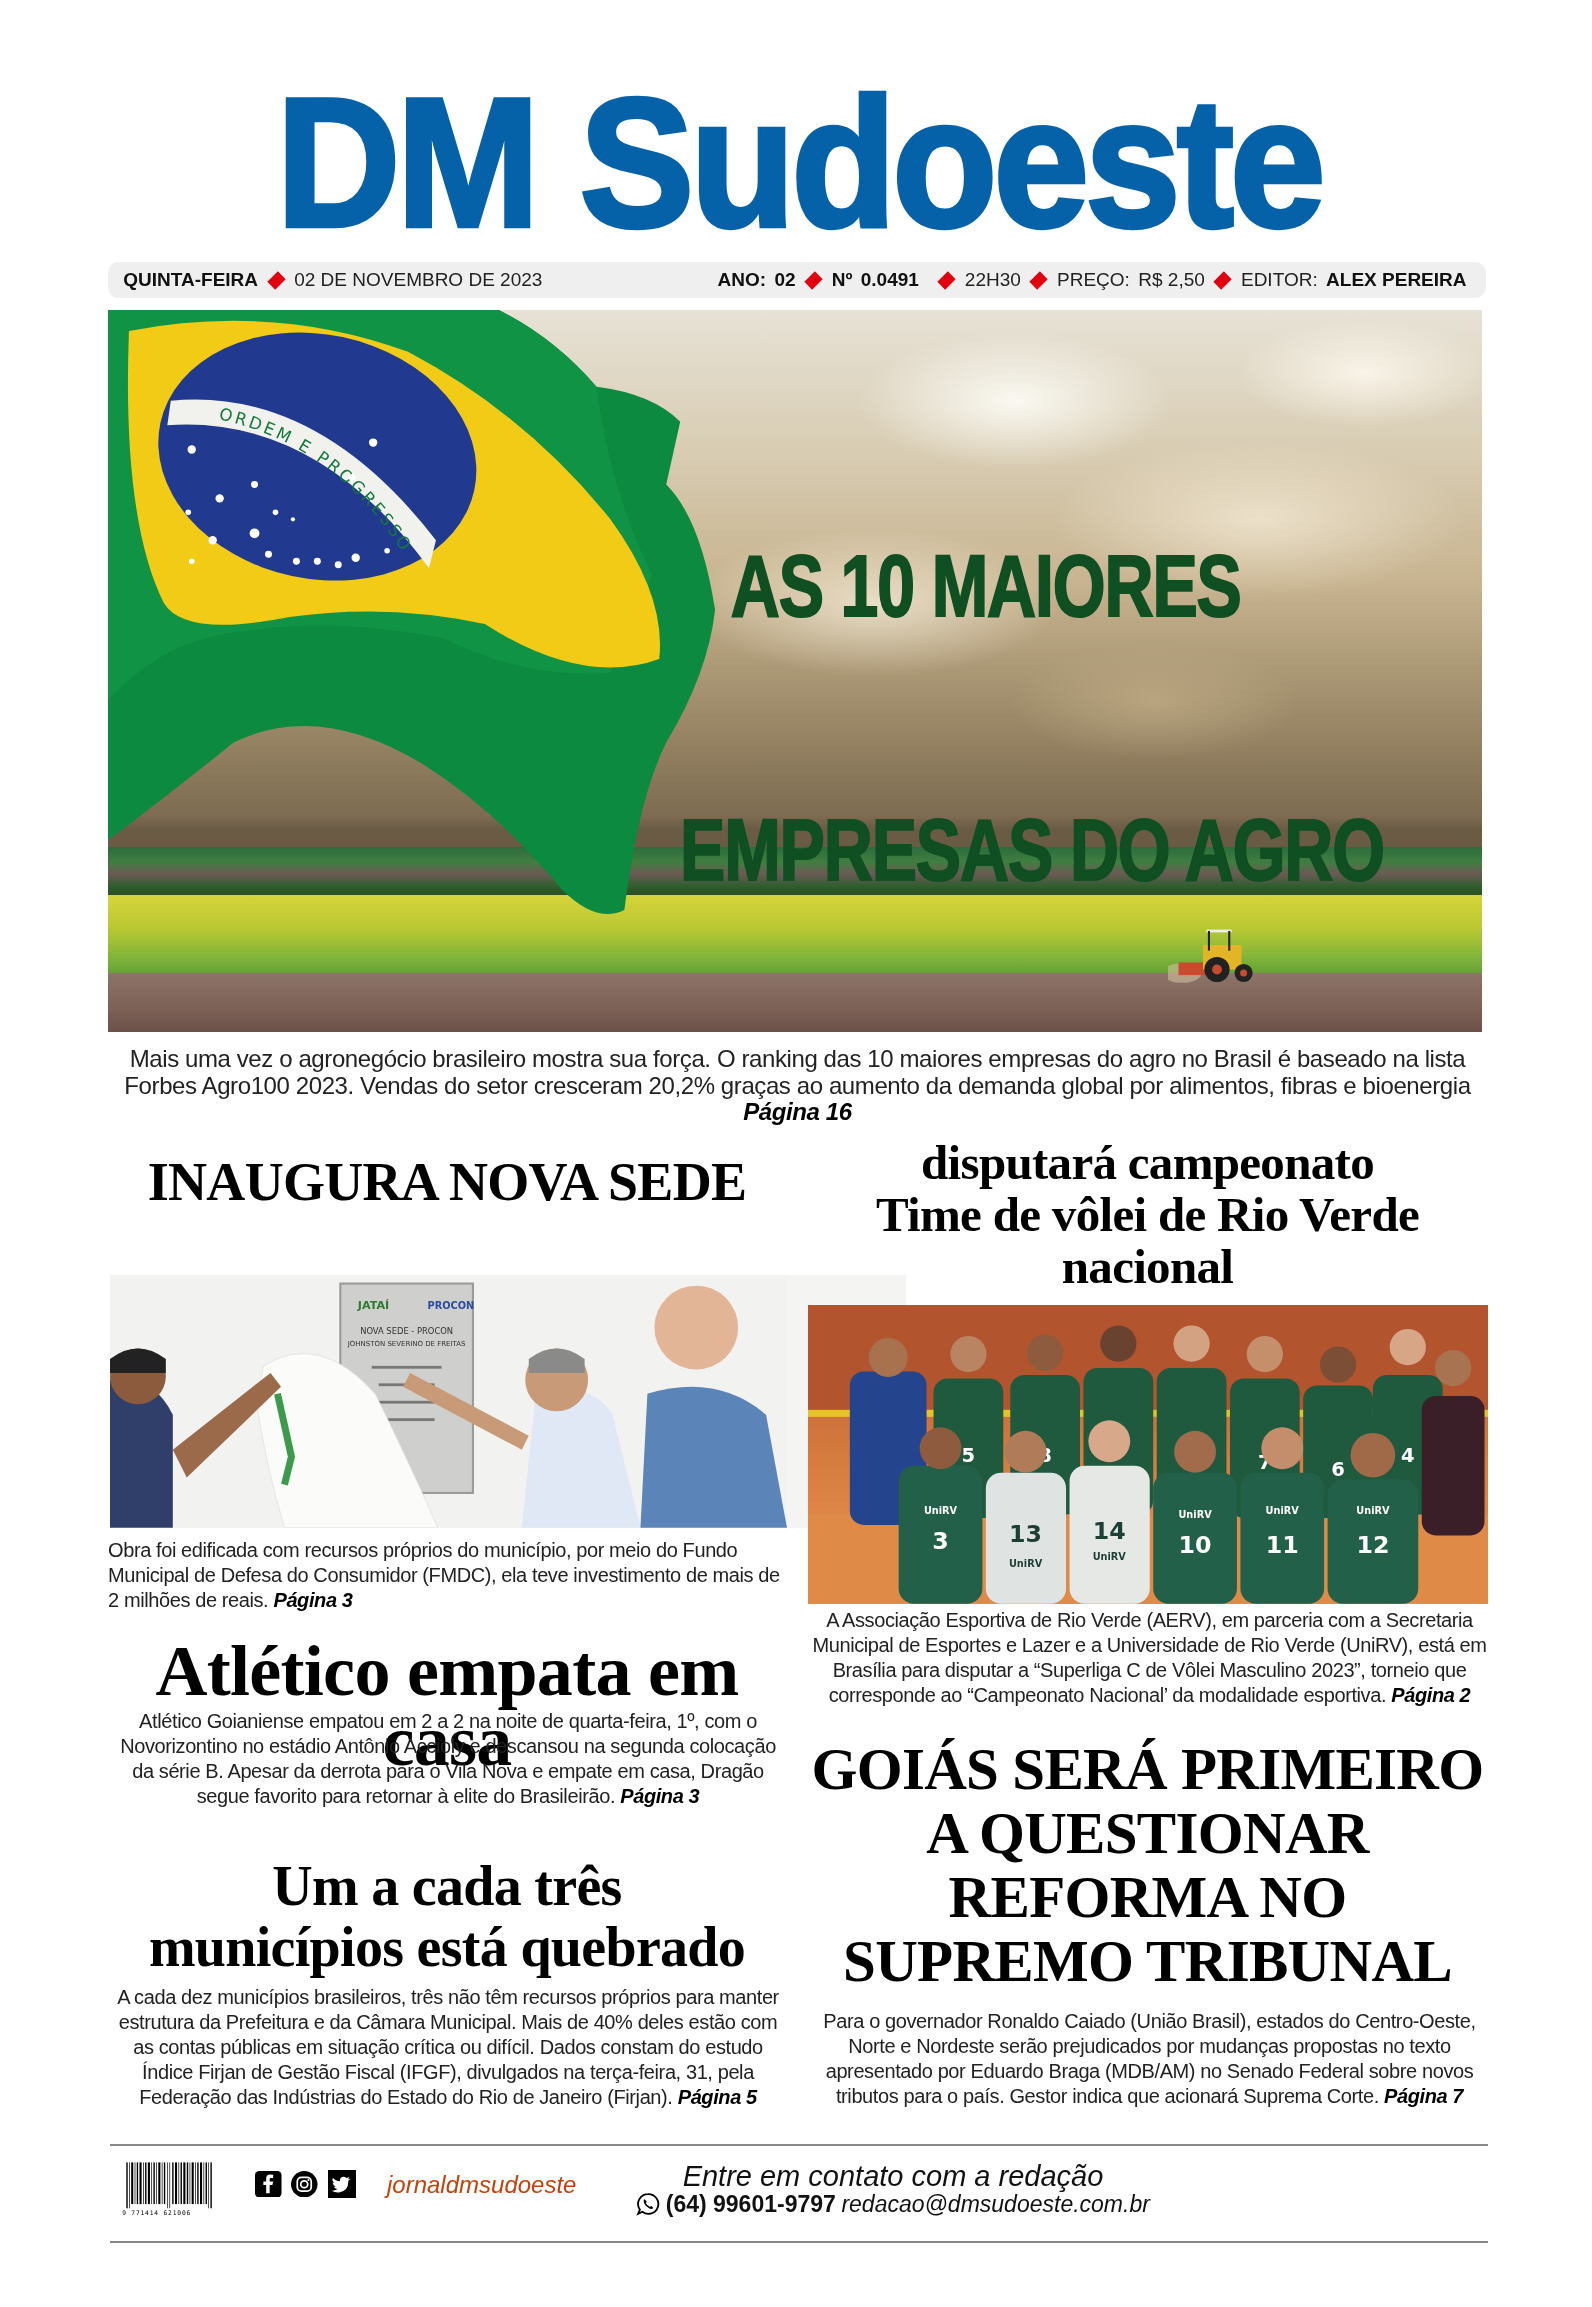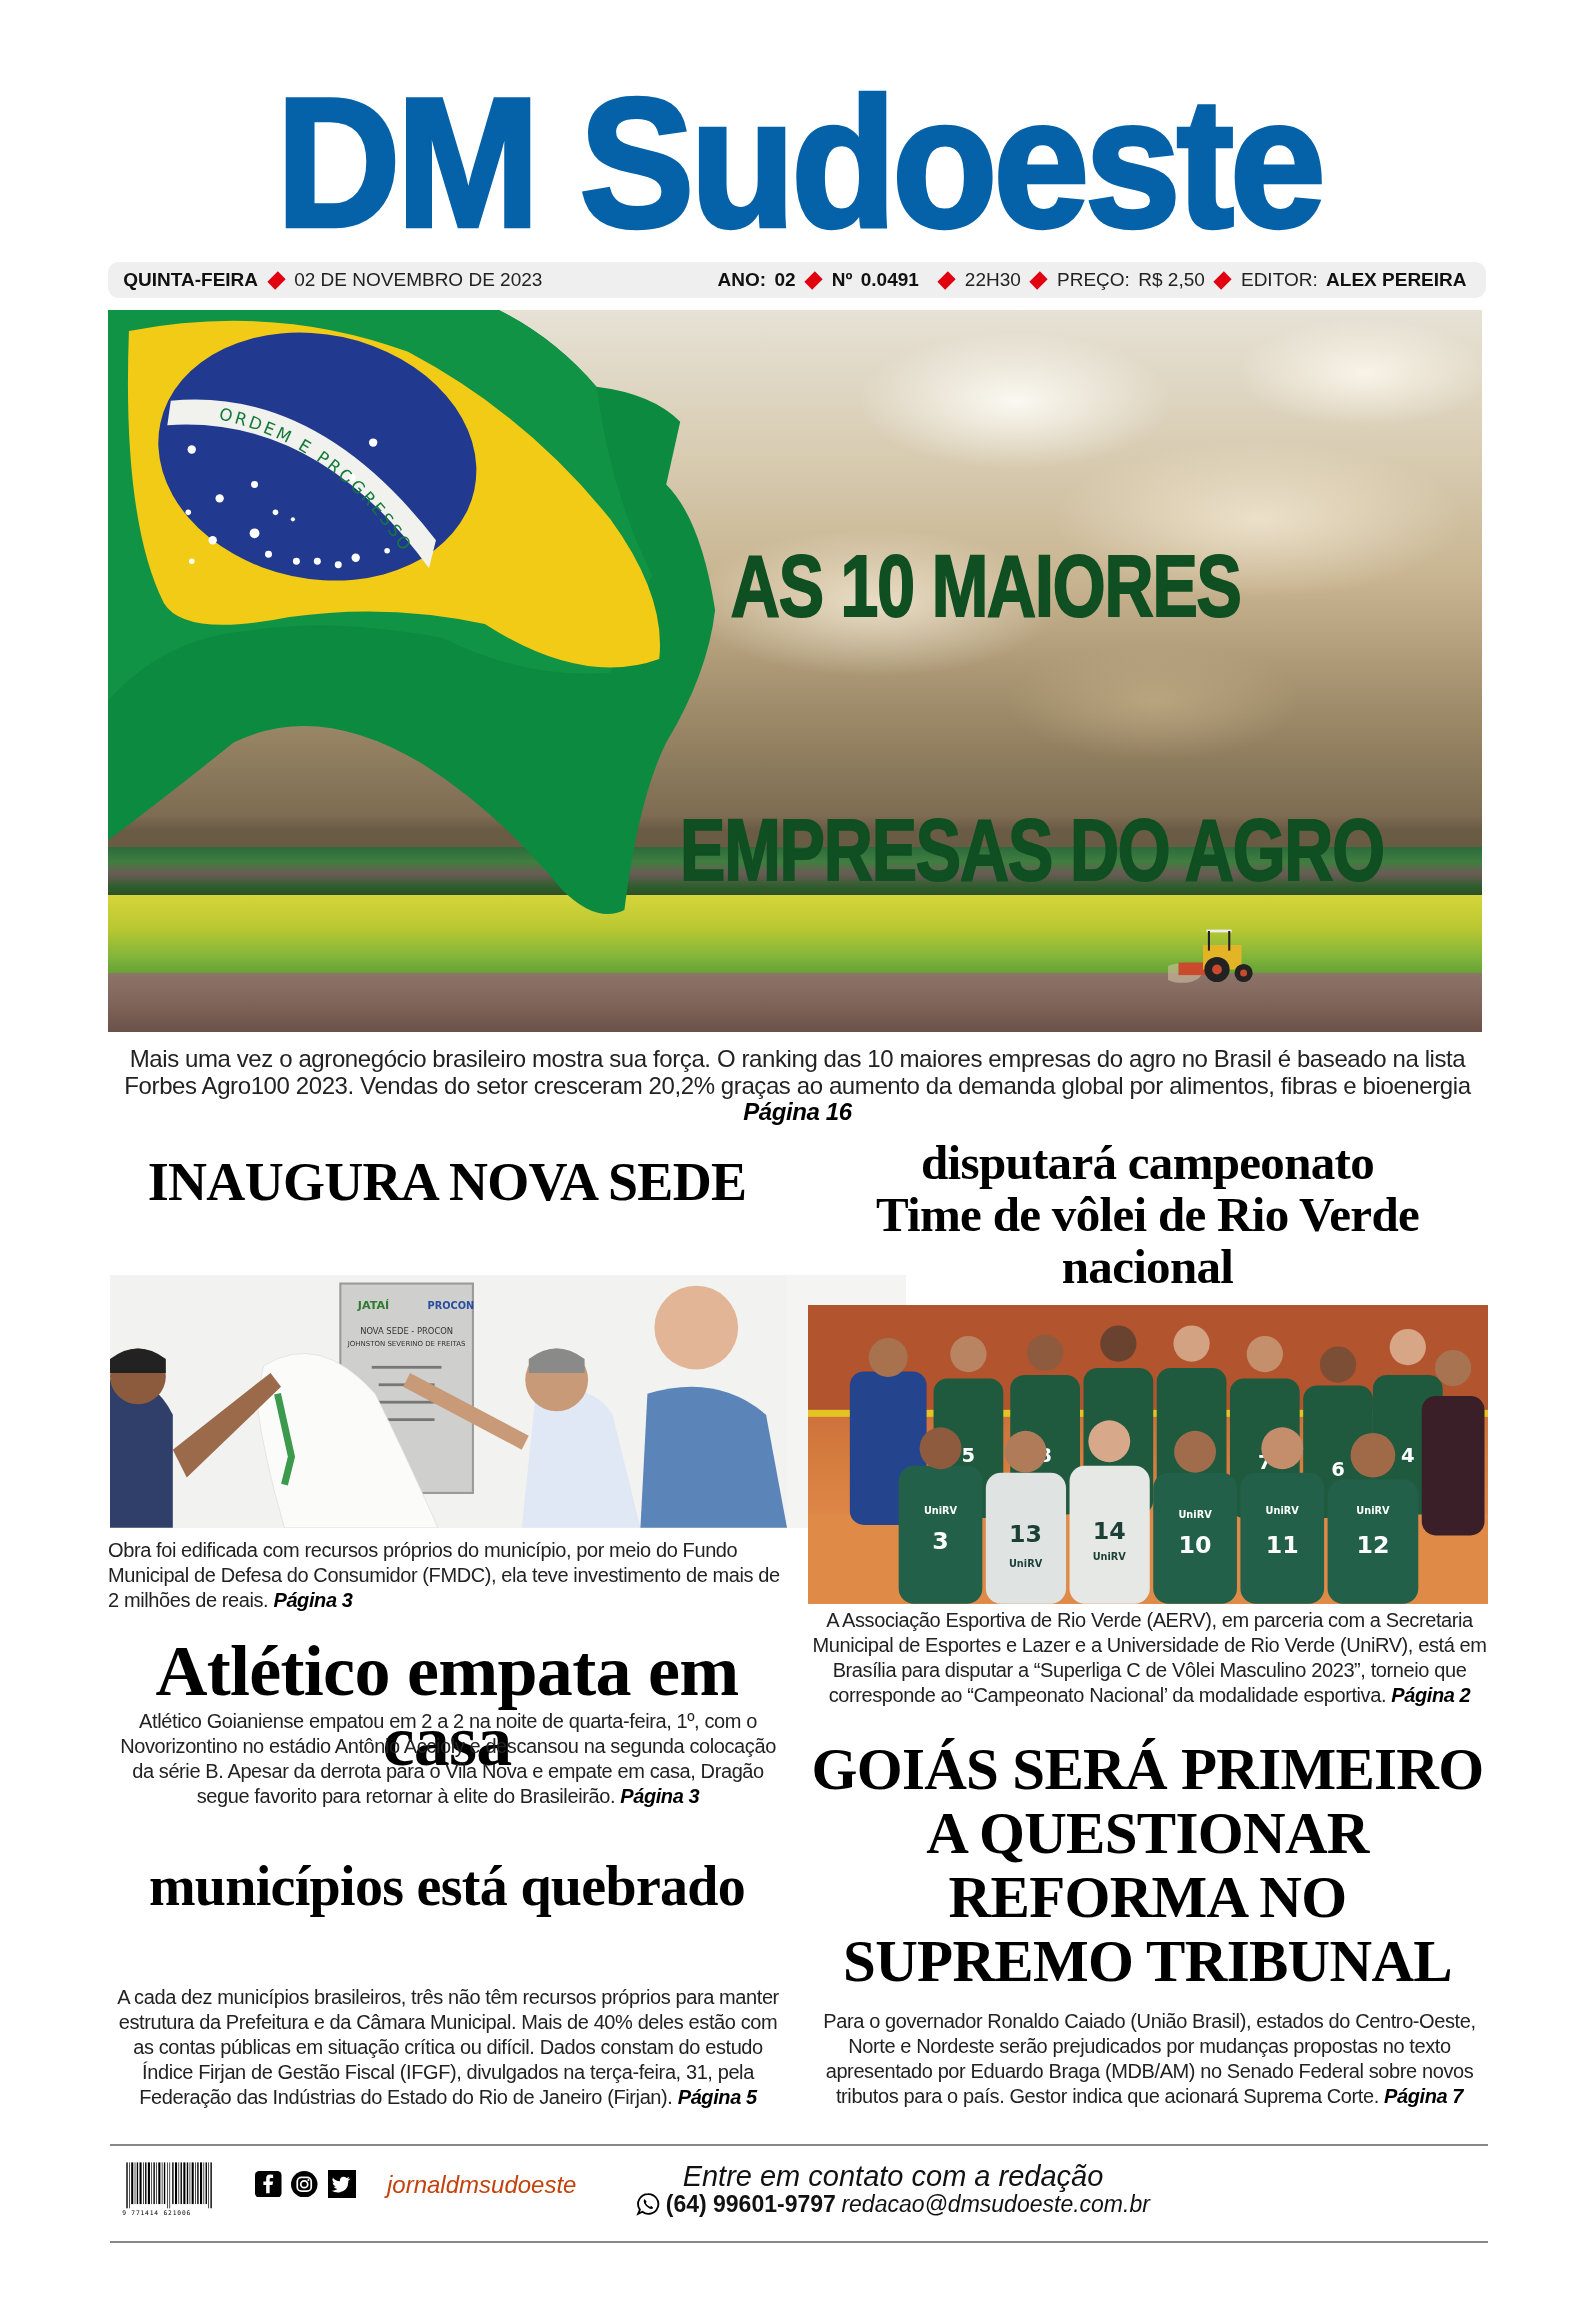--- a/index.html
+++ b/index.html
@@ -259,20 +259,21 @@
   <span class="page">Página 3</span>
 </p>
 
 <h2 class="serif-head atletico-head">Atlético empata em casa</h2>
 <p class="caption atletico-body">
   <span>Atlético Goianiense empatou em 2 a 2 na noite de quarta-feira, 1º, com o Novorizontino no estádio Antônio Accioly e descansou na segunda colocação da série B. Apesar da derrota para o Vila Nova e empate em casa, Dragão segue favorito para retornar à elite do Brasileirão.</span>
   <span class="page">Página 3</span>
 </p>
 
 <h2 class="serif-head municipios-head">
+  <div>Um a cada três</div>
   <div>municípios está quebrado</div>
 </h2>
 <p class="caption municipios-body">
   <span>A cada dez municípios brasileiros, três não têm recursos próprios para manter estrutura da Prefeitura e da Câmara Municipal. Mais de 40% deles estão com as contas públicas em situação crítica ou difícil. Dados constam do estudo Índice Firjan de Gestão Fiscal (IFGF), divulgados na terça-feira, 31, pela Federação das Indústrias do Estado do Rio de Janeiro (Firjan).</span>
   <span class="page">Página 5</span>
 </p>
 
 <h2 class="serif-head volei-head">
   <div>disputará campeonato</div>
   <div>Time de vôlei de Rio Verde</div>

